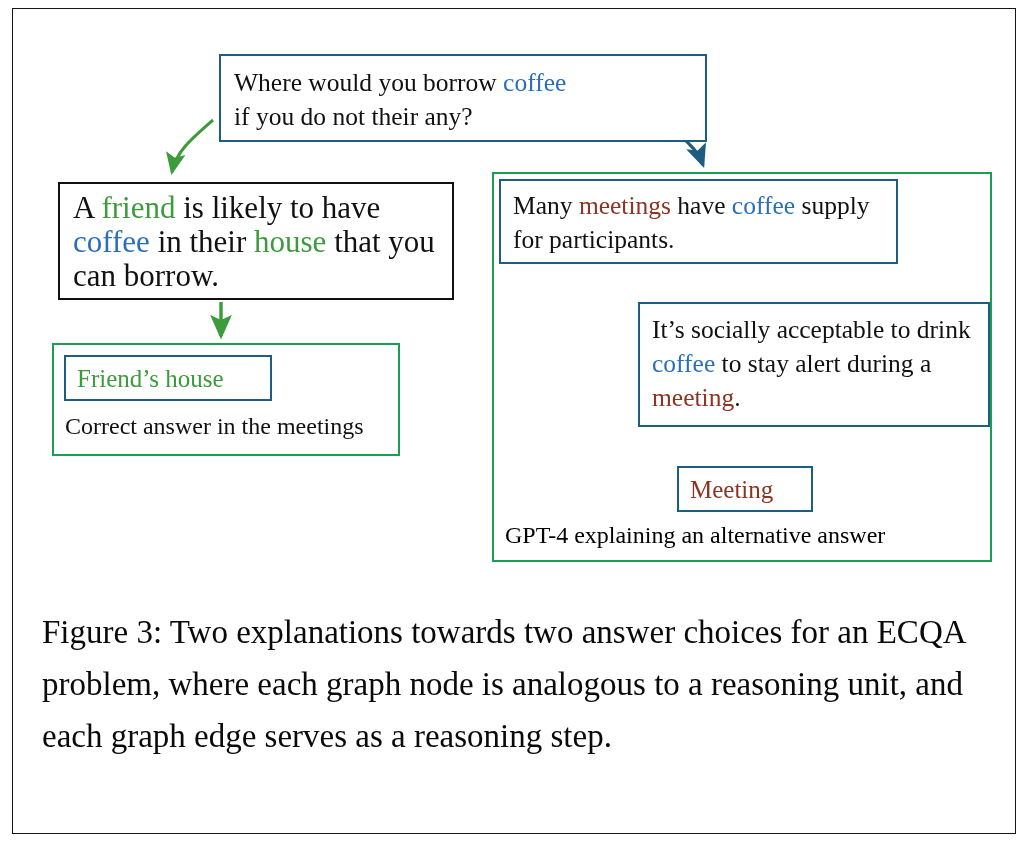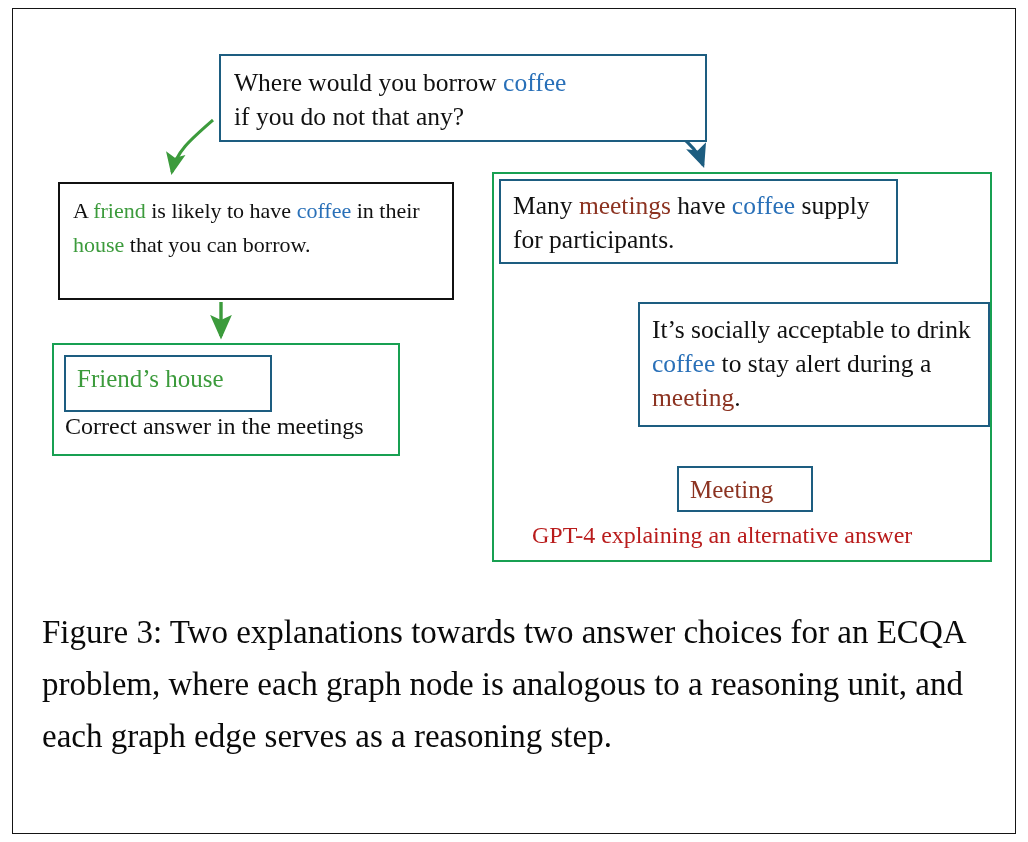--- a/index.html
+++ b/index.html
@@ -54,28 +54,28 @@
 
   
   #question-node {
     left: 219px; top: 54px; width: 488px; height: 88px;
     padding: 10px 12px 8px 13px;
     font-size: 25.5px; line-height: 34px;
   }
   #friend-explanation-node {
     left: 58px; top: 182px; width: 396px; height: 118px;
     padding: 10px 12px 8px 13px;
-    font-size: 22px; line-height: 34px;
+    font-size: 31px; line-height: 34px; align-items: center;
   }
   #correct-answer-group {
     left: 52px; top: 343px; width: 348px; height: 113px;
     padding: 0;
   }
   #friend-house-node {
-    left: 10px; top: 10px; width: 208px; height: 57px;
+    left: 10px; top: 10px; width: 208px; height: 46px;
     padding: 4px 10px 4px 11px;
     font-size: 25px; line-height: 36px;
     position: absolute;
   }
   #correct-answer-caption {
     position: absolute;
     left: 11px; top: 65px; width: 330px;
     font-size: 24px; line-height: 32px;
     color: #111111;
   }
@@ -98,22 +98,21 @@
   #meeting-node {
     position: absolute;
     left: 183px; top: 292px; width: 136px; height: 46px;
     padding: 3px 9px 3px 11px;
     font-size: 25px; line-height: 38px;
   }
   #gpt-caption {
     position: absolute;
     left: 11px; top: 345px; width: 480px;
     font-size: 24px; line-height: 32px;
-    color: #b91c1c;
-    margin-left: 27px;
+    color: #000000;
   }
 
   
   #edges {
     position: absolute;
     left: 0; top: 0;
     width: 1028px; height: 842px;
     pointer-events: none;
   }
 
@@ -164,21 +163,21 @@
     <g>
       <path d="M 562,262 C 548,330 570,430 668,481" fill="none" stroke="#8c3321" stroke-width="3.3" marker-end="url(#ah-red)"></path>
     </g>
 
     <g>
       <path d="M 860,421 C 860,460 838,482 820,484" fill="none" stroke="#8c3321" stroke-width="3.3" marker-end="url(#ah-red)"></path>
     </g>
   </svg>
 
   <div class="node navy-box" id="question-node">
-    <span class="txt"><span class="t-black">Where would you borrow </span><span class="t-blue">coffee</span><br><span class="t-black">if you do not that any?</span></span>
+    <span class="txt"><span class="t-black">Where would you borrow </span><span class="t-blue">coffee</span><br><span class="t-black">if you do not their any?</span></span>
   </div>
 
   <div class="node black-box" id="friend-explanation-node">
     <span class="txt"><span class="t-black">A </span><span class="t-green">friend</span><span class="t-black"> is likely to have </span><span class="t-blue">coffee</span><span class="t-black"> in their </span><span class="t-green">house</span><span class="t-black"> that you can borrow.</span></span>
   </div>
 
   <div class="node green-box" id="correct-answer-group">
 
     <div class="node navy-box" id="friend-house-node">
       <span class="txt t-green">Friend’s house</span>

